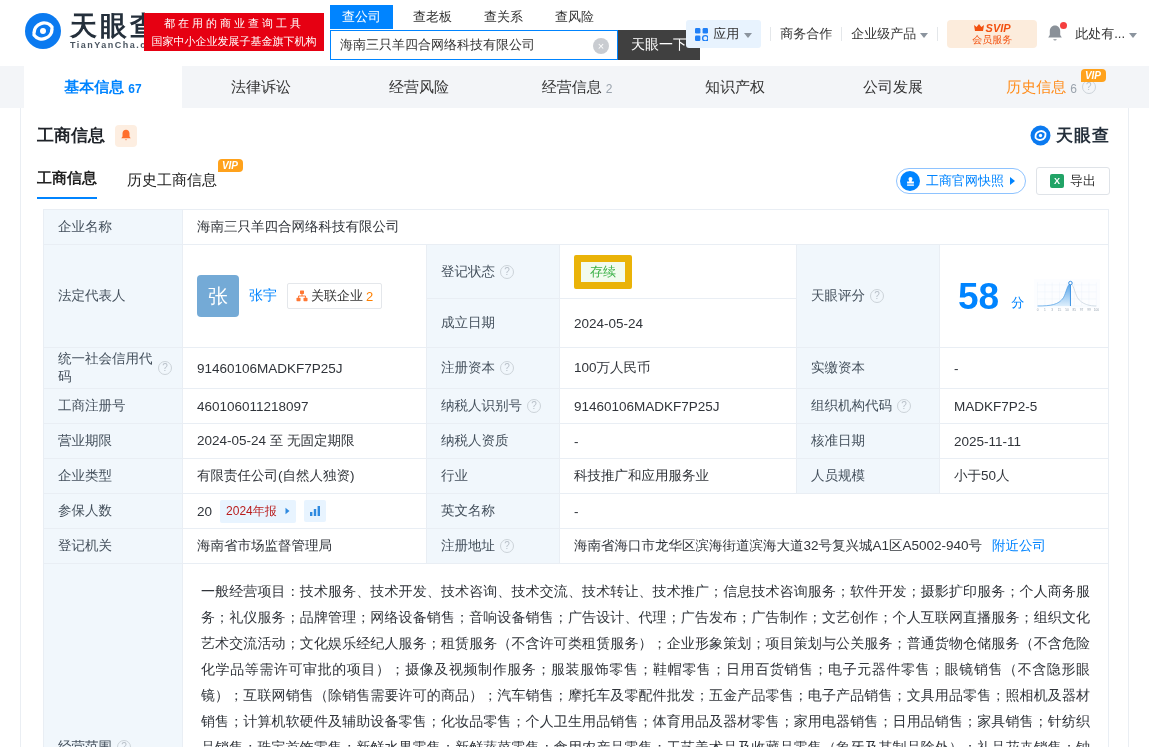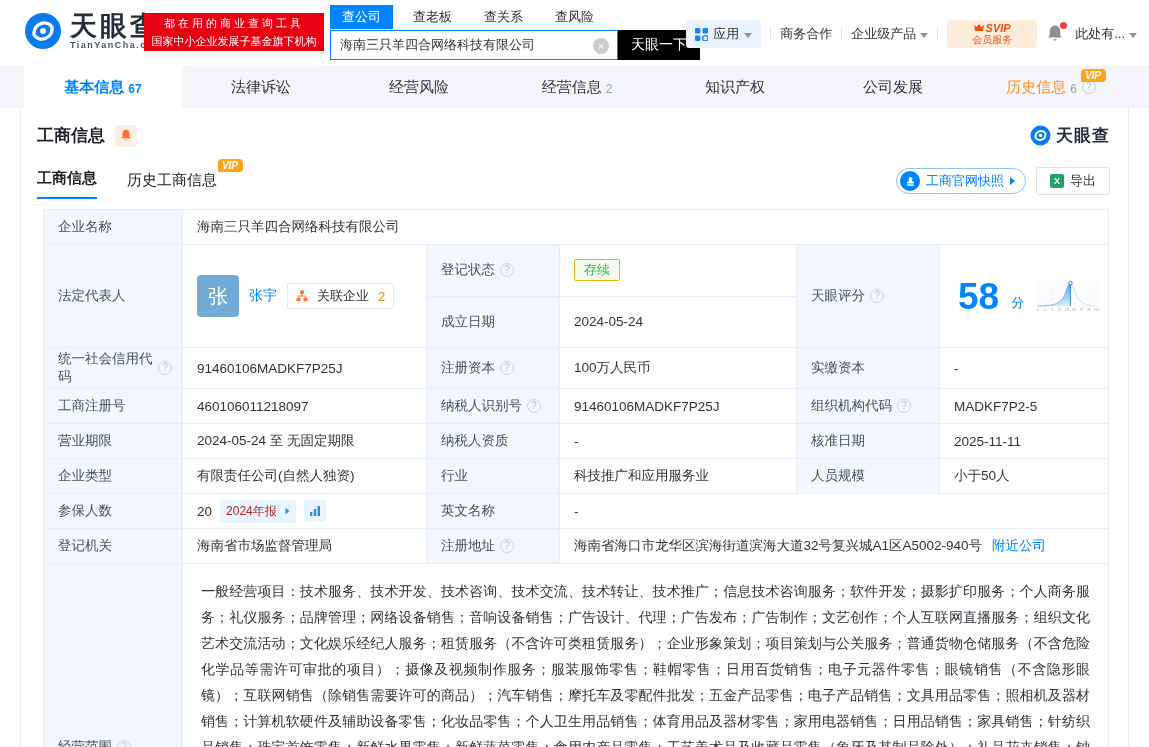--- a/index.html
+++ b/index.html
@@ -18,21 +18,21 @@
   .search-area { position:absolute; left:330px; top:5px; }
   .search-tabs { display:flex; gap:8px; font-size:13px; }
   .search-tab { padding:3px 12px; cursor:pointer; color:#333; }
   .search-tab.active { background:#0084ff; color:#fff; }
   .search-row { display:flex; margin-top:1px; }
   .search-input-wrap { width:288px; height:30px; border:1px solid #0084ff; position:relative; background:#fff; }
   .search-input-wrap input { width:250px; height:28px; border:none; outline:none; font-size:13px; padding-left:9px; color:#333;
     font-family:"Liberation Sans","DejaVu Sans",sans-serif; }
   .clear-btn { position:absolute; right:8px; top:7px; width:16px; height:16px; border-radius:50%; background:#c9ccd1;
     color:#fff; font-size:11px; line-height:16px; text-align:center; cursor:pointer; }
-  .search-btn { width:82px; height:30px; background:#000000; color:#fff; border:none; font-size:14px; cursor:pointer;
+  .search-btn { width:82px; height:30px; background:#404040; color:#fff; border:none; font-size:14px; cursor:pointer;
     font-family:Liberation Mono, monospace; }
 
   .header-right { position:absolute; right:12px; top:20px; display:flex; align-items:center; gap:9px; font-size:13px; }
   .apps-btn { background:#e8f3fe; border-radius:3px; padding:5px 9px; display:flex; align-items:center; gap:5px; cursor:pointer; }
   .caret { width:0; height:0; border-left:4px solid transparent; border-right:4px solid transparent; border-top:5px solid #8b949e; margin-top:2px; }
   .hdr-divider { width:1px; height:14px; background:#e4e7ea; }
   .hdr-link { cursor:pointer; display:flex; align-items:center; gap:4px; white-space:nowrap; }
   .svip { background:#fcecdc; border-radius:4px; padding:2px 25px; text-align:center; color:#f2510f; cursor:pointer; }
   .svip .l1 { font-size:11px; font-weight:bold; font-style:italic; display:flex; align-items:center; gap:2px; justify-content:center; }
   .svip .l2 { font-size:10px; line-height:12px; }
@@ -76,27 +76,27 @@
     display:flex; align-items:center; gap:6px; padding:0 13px; cursor:pointer; }
   .excel-icon { width:14px; height:14px; background:#21a366; border-radius:2px; color:#fff; font-size:9px; font-weight:bold;
     display:flex; align-items:center; justify-content:center; }
 
   
   .info-table { border-collapse:collapse; table-layout:fixed; width:1065px; margin:10px 0 0 22px; font-size:13.5px; }
   .info-table td { border:1px solid #e9eef4; height:35px; padding:2px 10px 2px 14px; color:#30343a; vertical-align:middle; }
   td.lbl { background:#f1f7fc; color:#44505c; }
   .lbl-inner { display:flex; align-items:center; }
 
-  .badge-green { display:inline-block; border:1px solid #eab308; background:#f2fbee; color:#3eb24a;
+  .badge-green { display:inline-block; border:7px solid #eab308; background:#f2fbee; color:#3eb24a;
     font-size:13px; padding:1px 9px; border-radius:2px; }
   .rep-cell { display:flex; align-items:center; gap:10px; }
   .avatar { width:42px; height:42px; border-radius:4px; background:#74aad6; color:#fff; font-size:20px;
     display:flex; align-items:center; justify-content:center; cursor:pointer; flex:none; }
   .rep-name { color:#0084ff; font-size:14px; cursor:pointer; }
-  .rel-badge { display:inline-flex; align-items:center; gap:9px; border:1px solid #e4e7eb; border-radius:2px;
+  .rel-badge { display:inline-flex; align-items:center; gap:3px; border:1px solid #e4e7eb; border-radius:2px;
     background:#fff; padding:3px 8px; font-size:13px; color:#333; cursor:pointer; }
   .rel-num { color:#ff8000; }
 
   .score-cell { display:flex; align-items:center; gap:10px; padding:2px 4px 2px 14px; }
   .score-num { font-size:37px; font-weight:bold; color:#0084ff; line-height:1; }
   .score-unit { font-size:13px; color:#0084ff; margin:14px 0 0 2px; }
 
   .insured-cell { display:flex; align-items:center; gap:8px; }
   .report-badge { background:#e8f4ff; color:#b91c1c; font-size:12px; padding:3px 6px; border-radius:2px;
     display:inline-flex; align-items:center; gap:8px; cursor:pointer; }

